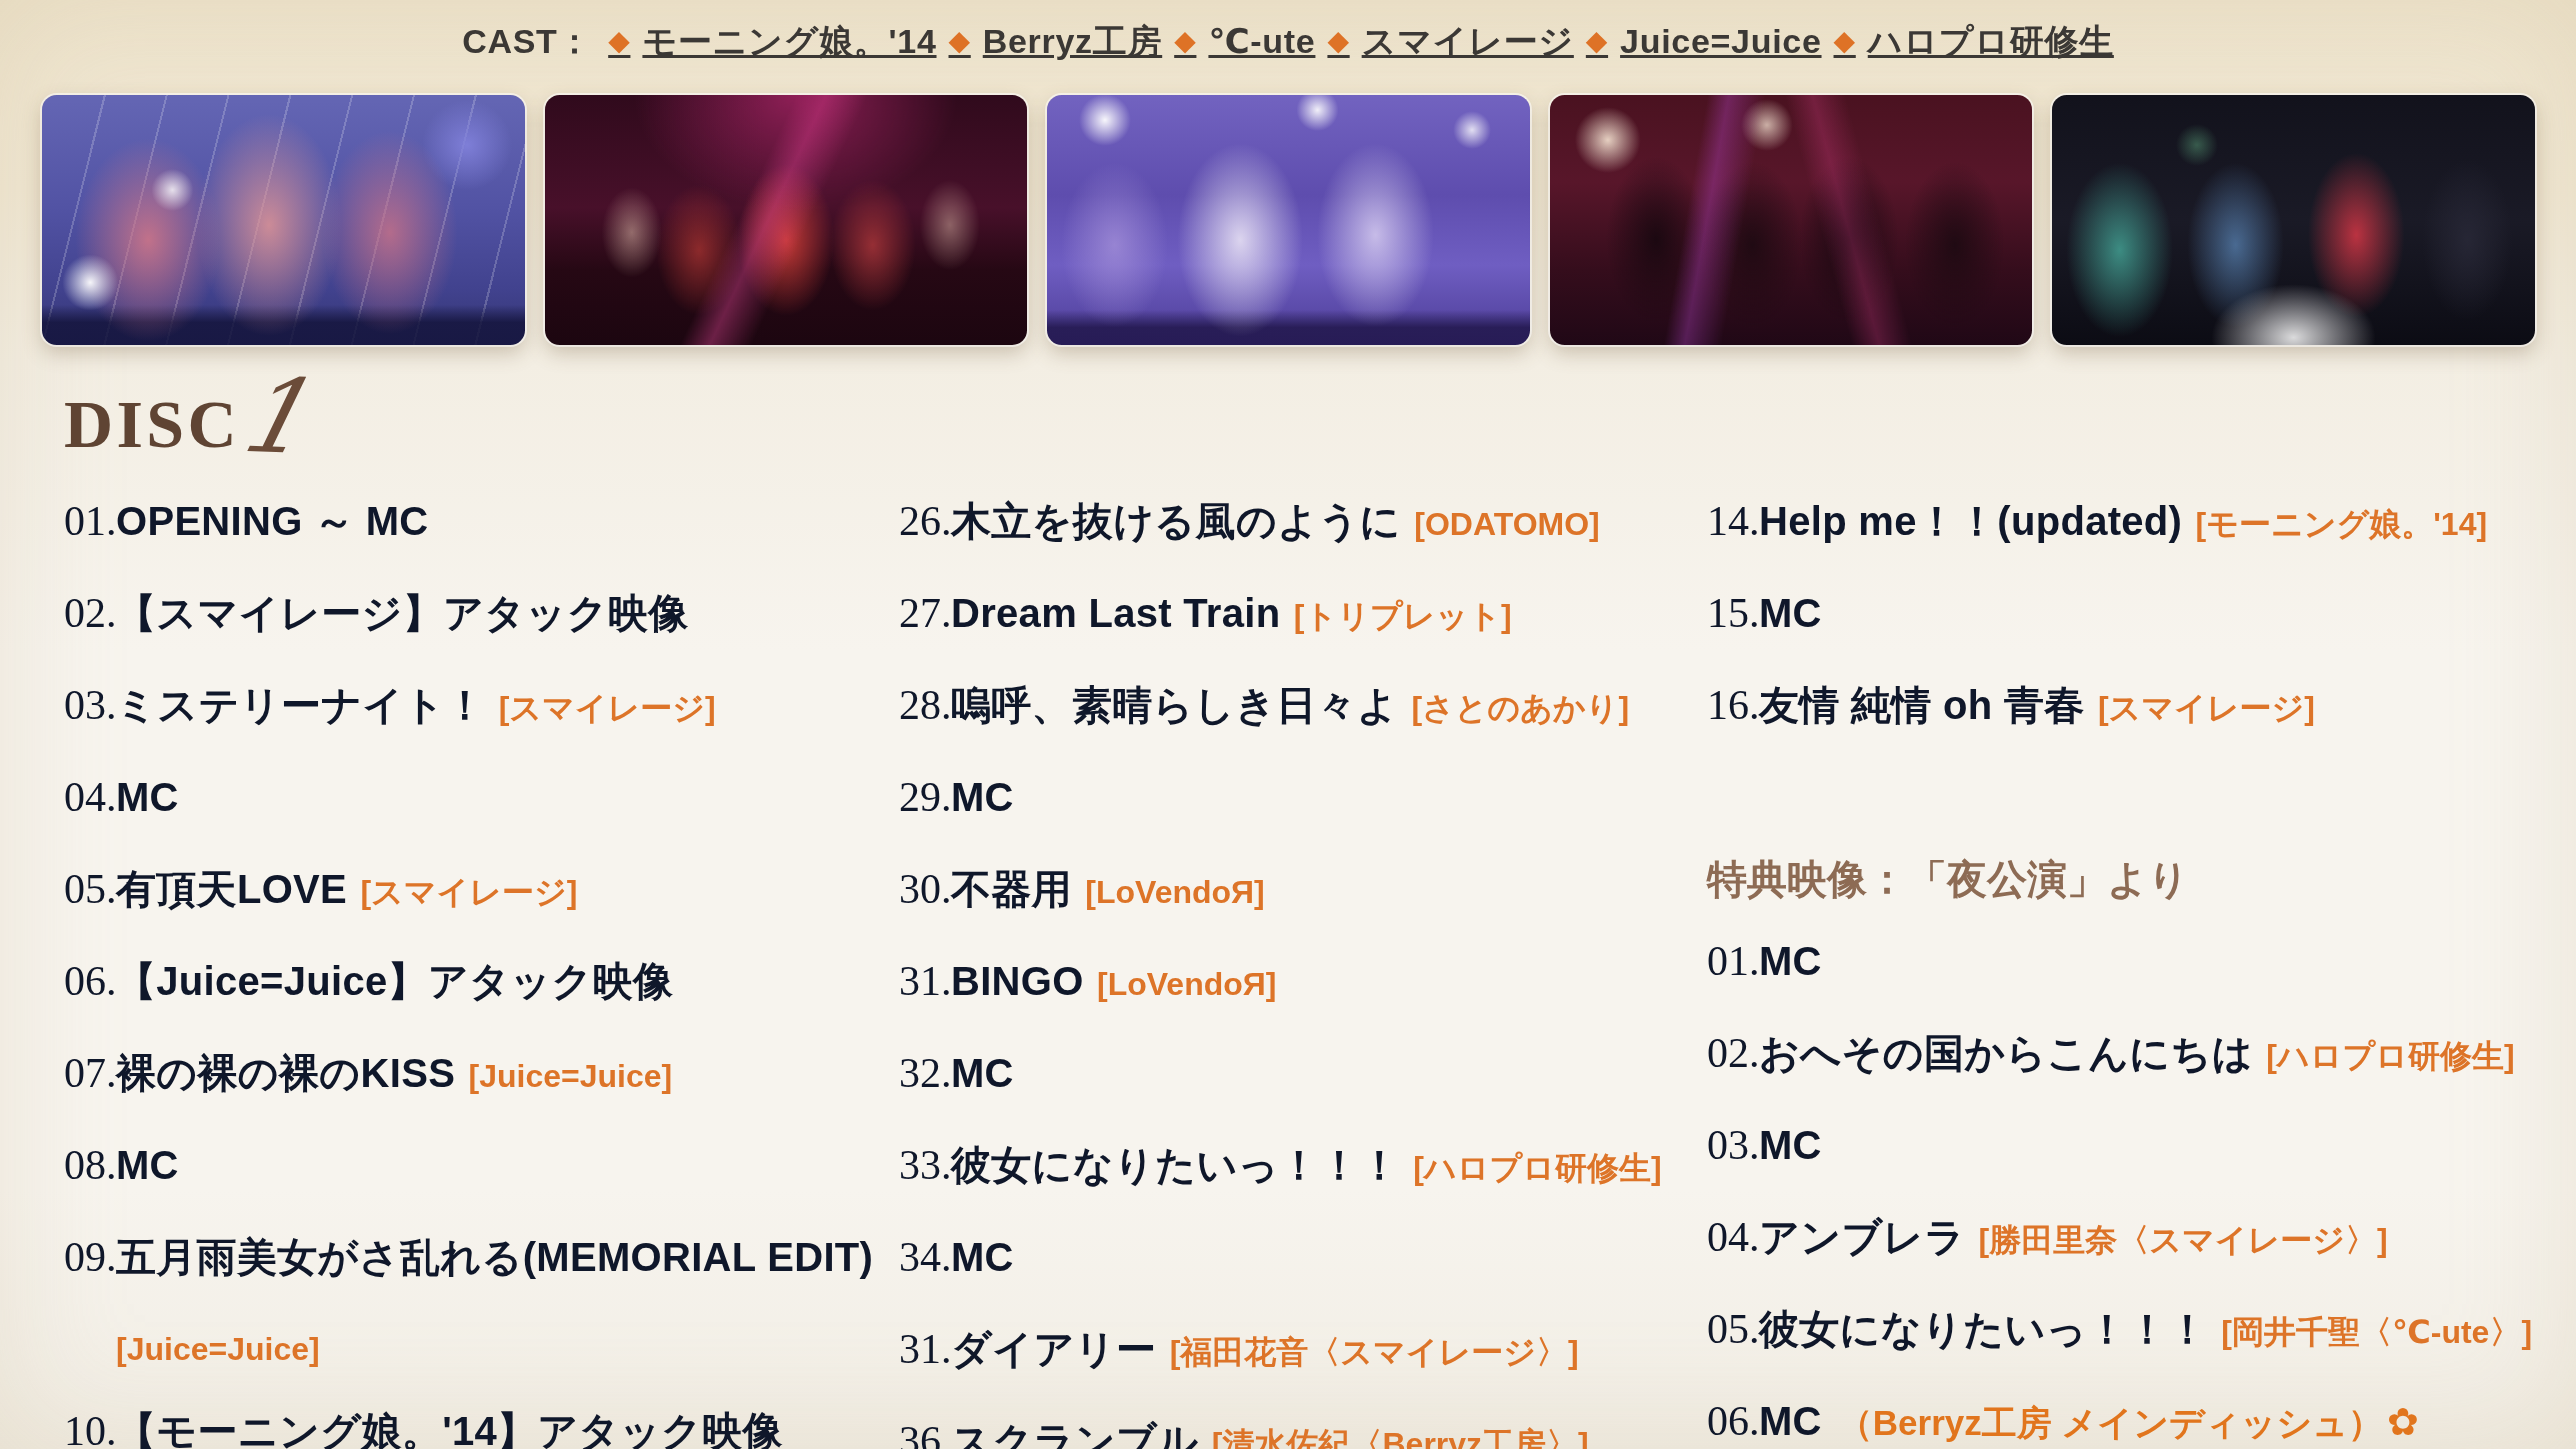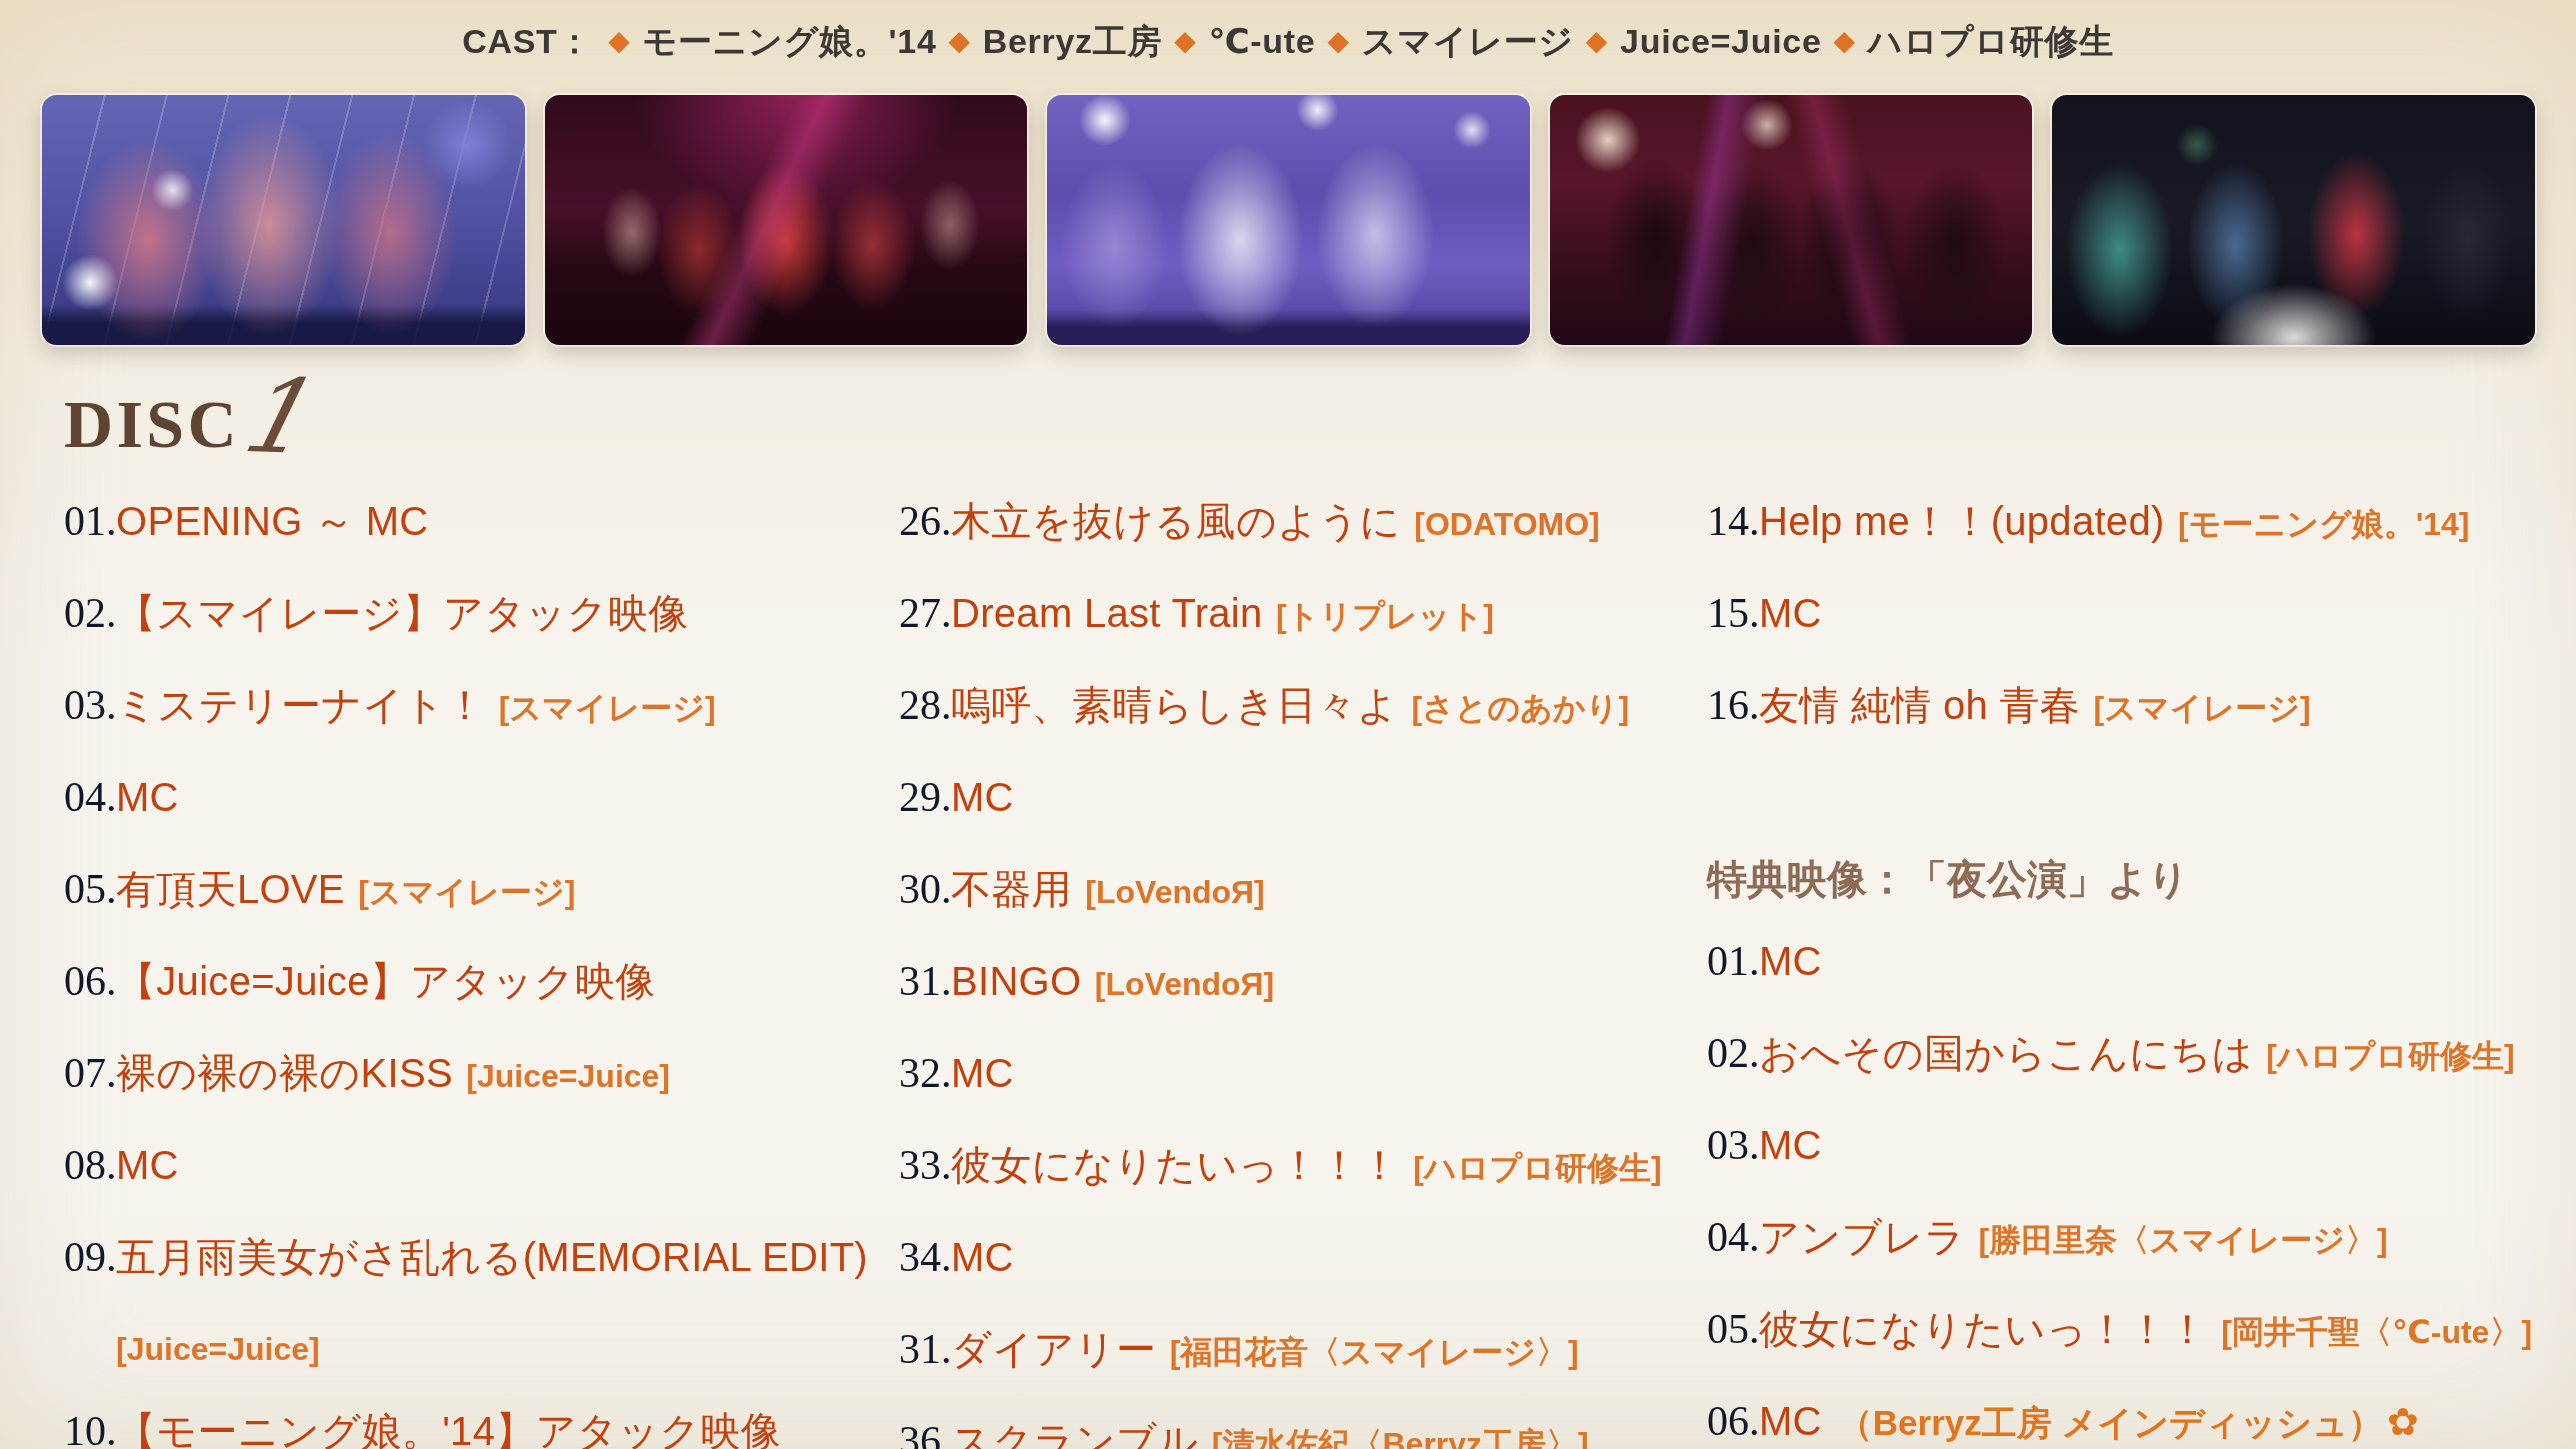--- a/index.html
+++ b/index.html
@@ -7,21 +7,21 @@
     width:2576px;height:1449px;position:relative;overflow:hidden;
     font-family:"Liberation Sans","DejaVu Sans",sans-serif;
     background:linear-gradient(180deg,#eee4cd 0%,#f0e7d3 13%,#f3eee3 25%,#f7f4ee 45%,#f7f4ee 82%,#f1ede4 100%);
     box-shadow:inset 0 0 121px rgba(205,185,150,.28);
   }
 
   
   .cast{position:absolute;top:19px;left:0;width:100%;text-align:center;
         font-size:34px;font-weight:600;color:#3b3835;letter-spacing:0.7px;white-space:nowrap;}
   .cast-label{margin-right:4px;margin-top:36px;}
-  .cast-group{white-space:nowrap;}
+  .cast-group{white-space:nowrap;text-decoration:underline;}
   .diamond{color:#de7226;font-size:28px;margin:0 12px;vertical-align:2.7px;}
 
   
   .photo-strip{position:absolute;top:95px;left:42px;width:2493px;height:250px;display:flex;gap:20px;}
   .photo{flex:1;border-radius:14.8px;
          box-shadow:0 0 0 2px rgba(255,255,255,.55),0 8px 20px rgba(110,85,55,.30);}
   .p1{background:
       radial-gradient(40px 40px at 10% 75%, rgba(255,255,255,.95), rgba(255,255,255,0) 70%),
       radial-gradient(30px 30px at 27% 38%, rgba(255,255,255,.8), rgba(255,255,255,0) 70%),
       radial-gradient(101px 141px at 22% 58%, rgba(214,120,135,.85), rgba(214,120,135,0) 72%),
@@ -77,21 +77,21 @@
 
   
   .col{position:absolute;top:480px;}
   #col1{left:64px;width:805px;}
   #col2{left:899px;width:792px;}
   #col3{left:1707px;width:859px;}
 
   .row{line-height:82px;white-space:nowrap;}
   .num{display:inline-block;width:52px;font-family:"Liberation Serif","DejaVu Serif",serif;
        font-size:42px;color:#0f172a;}
-  .title{font-size:40px;font-weight:400;color:#c2410c;letter-spacing:0.3px;}
+  .title{font-size:40px;font-weight:700;color:#0f172a;letter-spacing:0.3px;}
   .ann{margin-left:13.4px;font-size:32px;font-weight:700;color:#dd7428;}
   .ann2{line-height:82px;margin-left:52px;font-size:32px;font-weight:700;color:#dd7428;}
   .annStrong{margin-left:16px;font-size:35px;font-weight:800;color:#e1751d;}
   .flower{margin-left:4px;font-size:38px;color:#e1751d;}
 
   .bonus-header{margin-top:82px;line-height:82px;font-size:40px;font-weight:700;
                 color:#8d6b54;white-space:nowrap;}
 </style>
 </head>
 <body>

